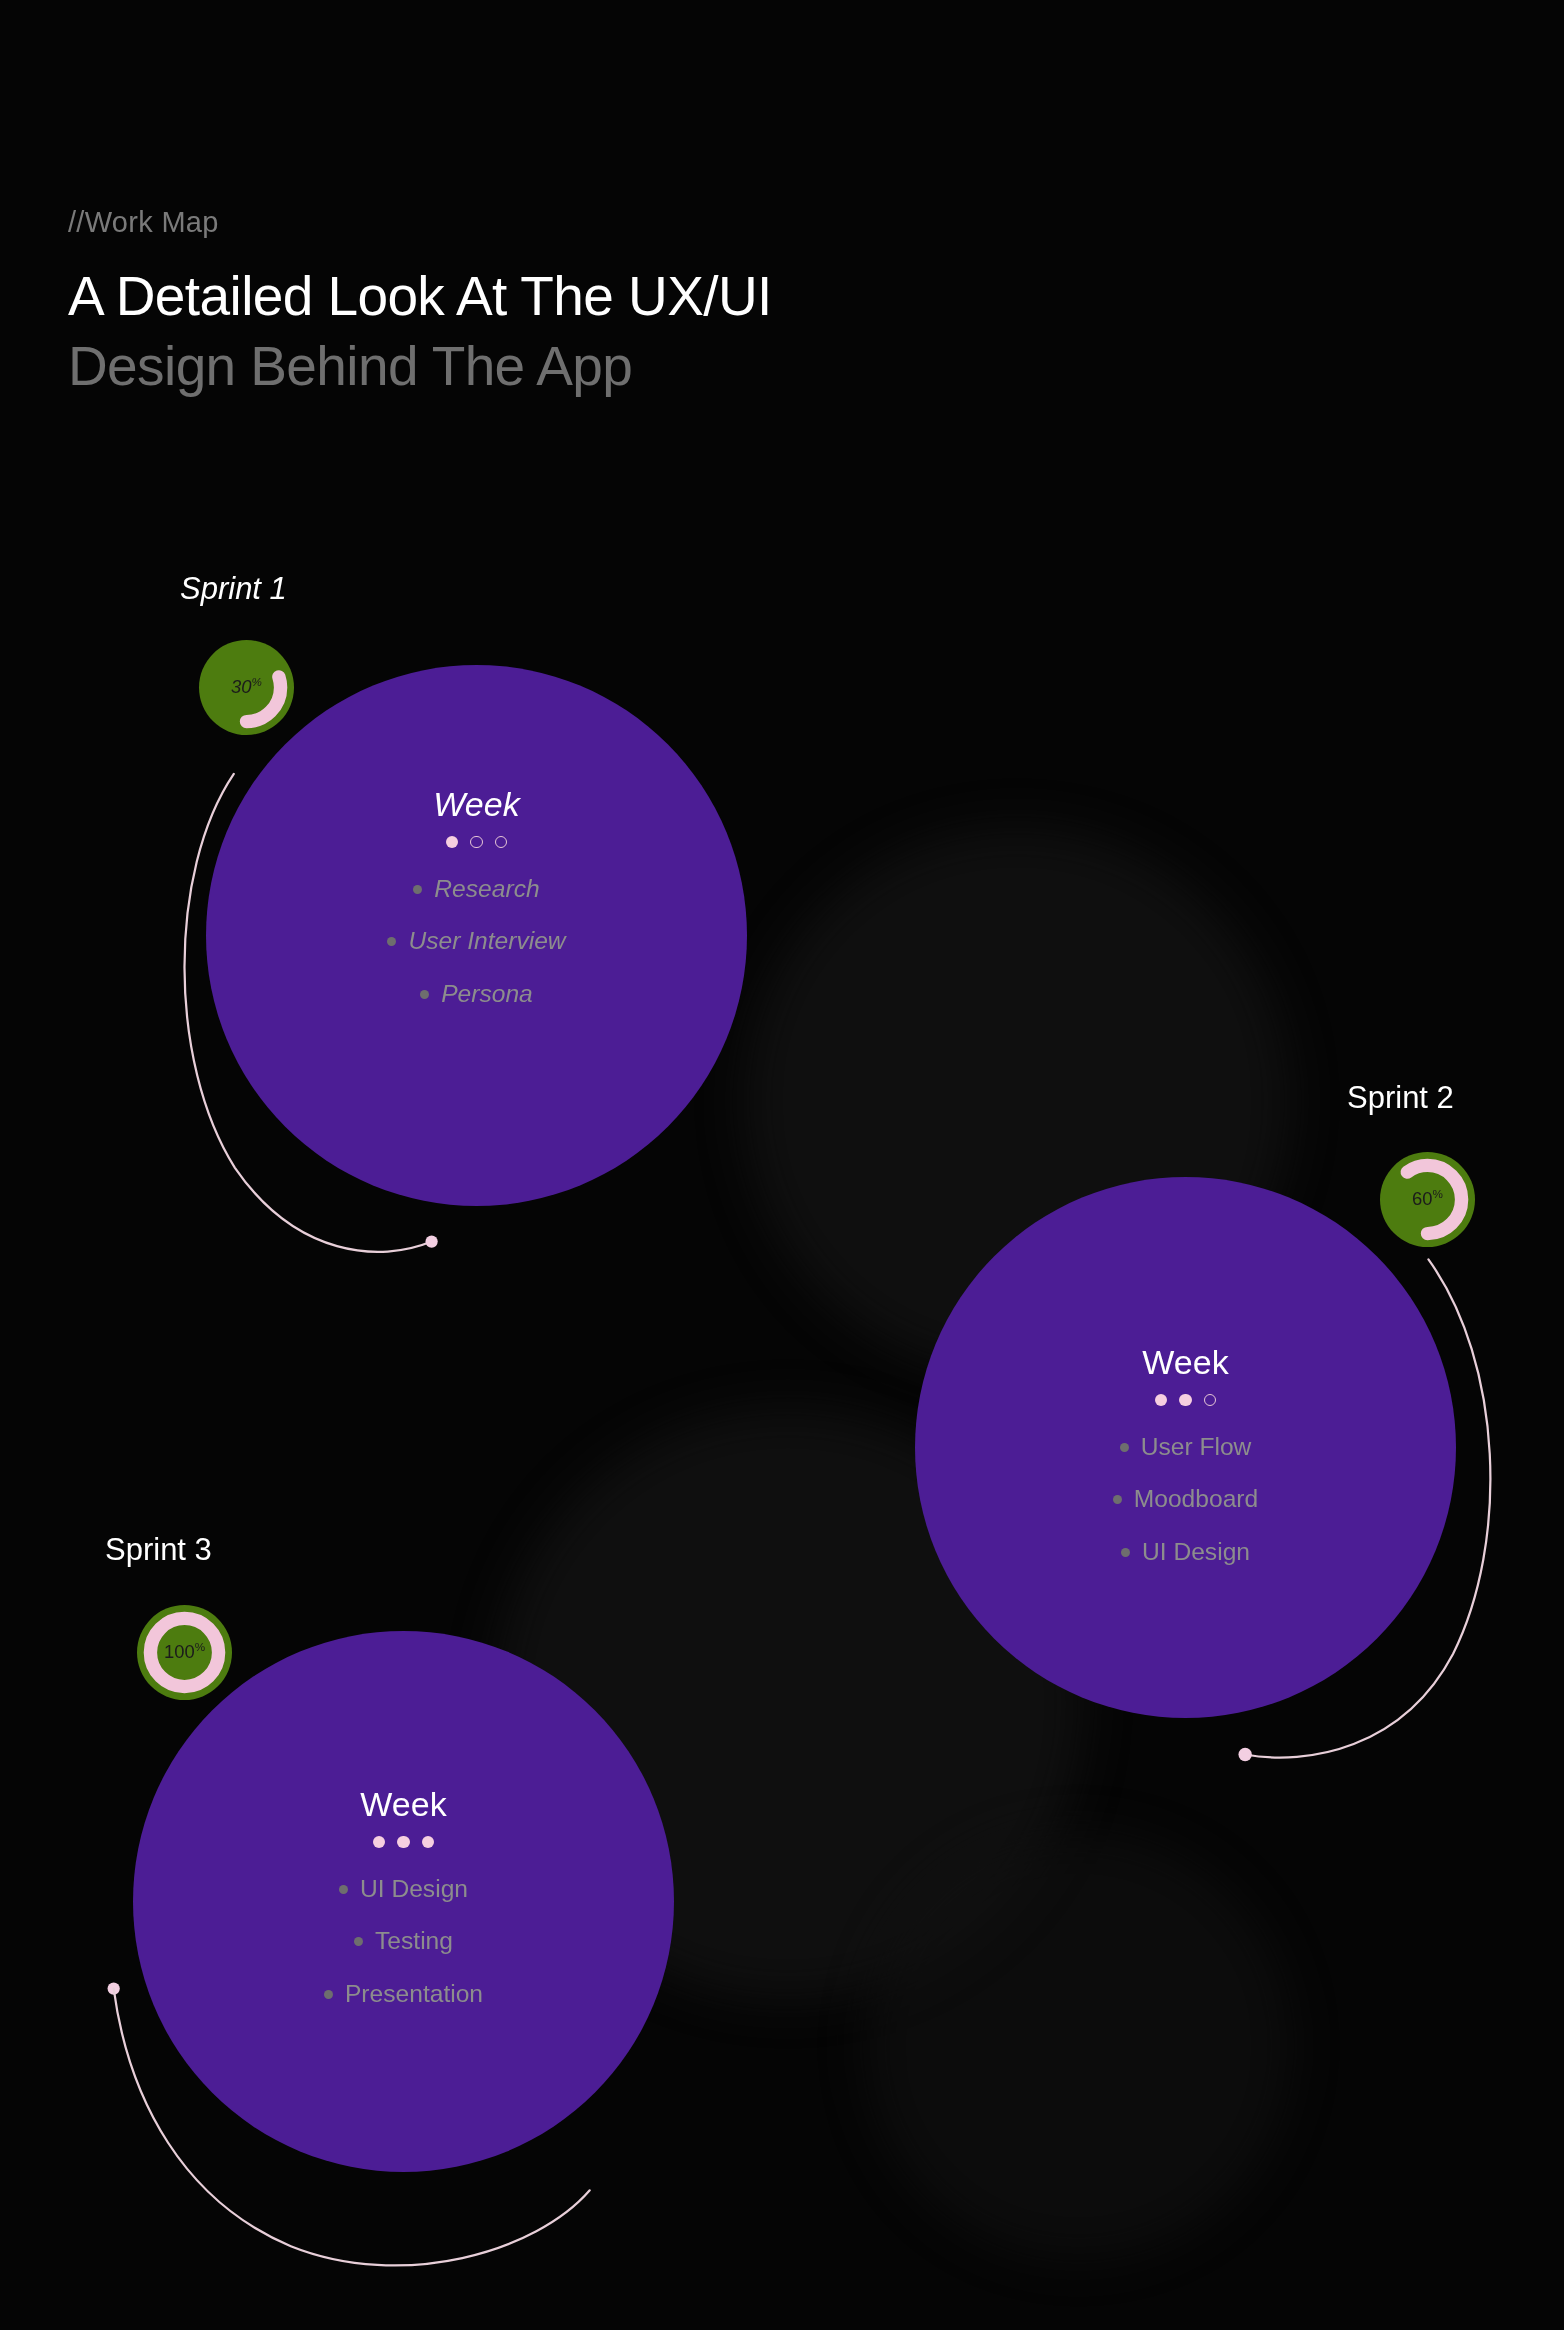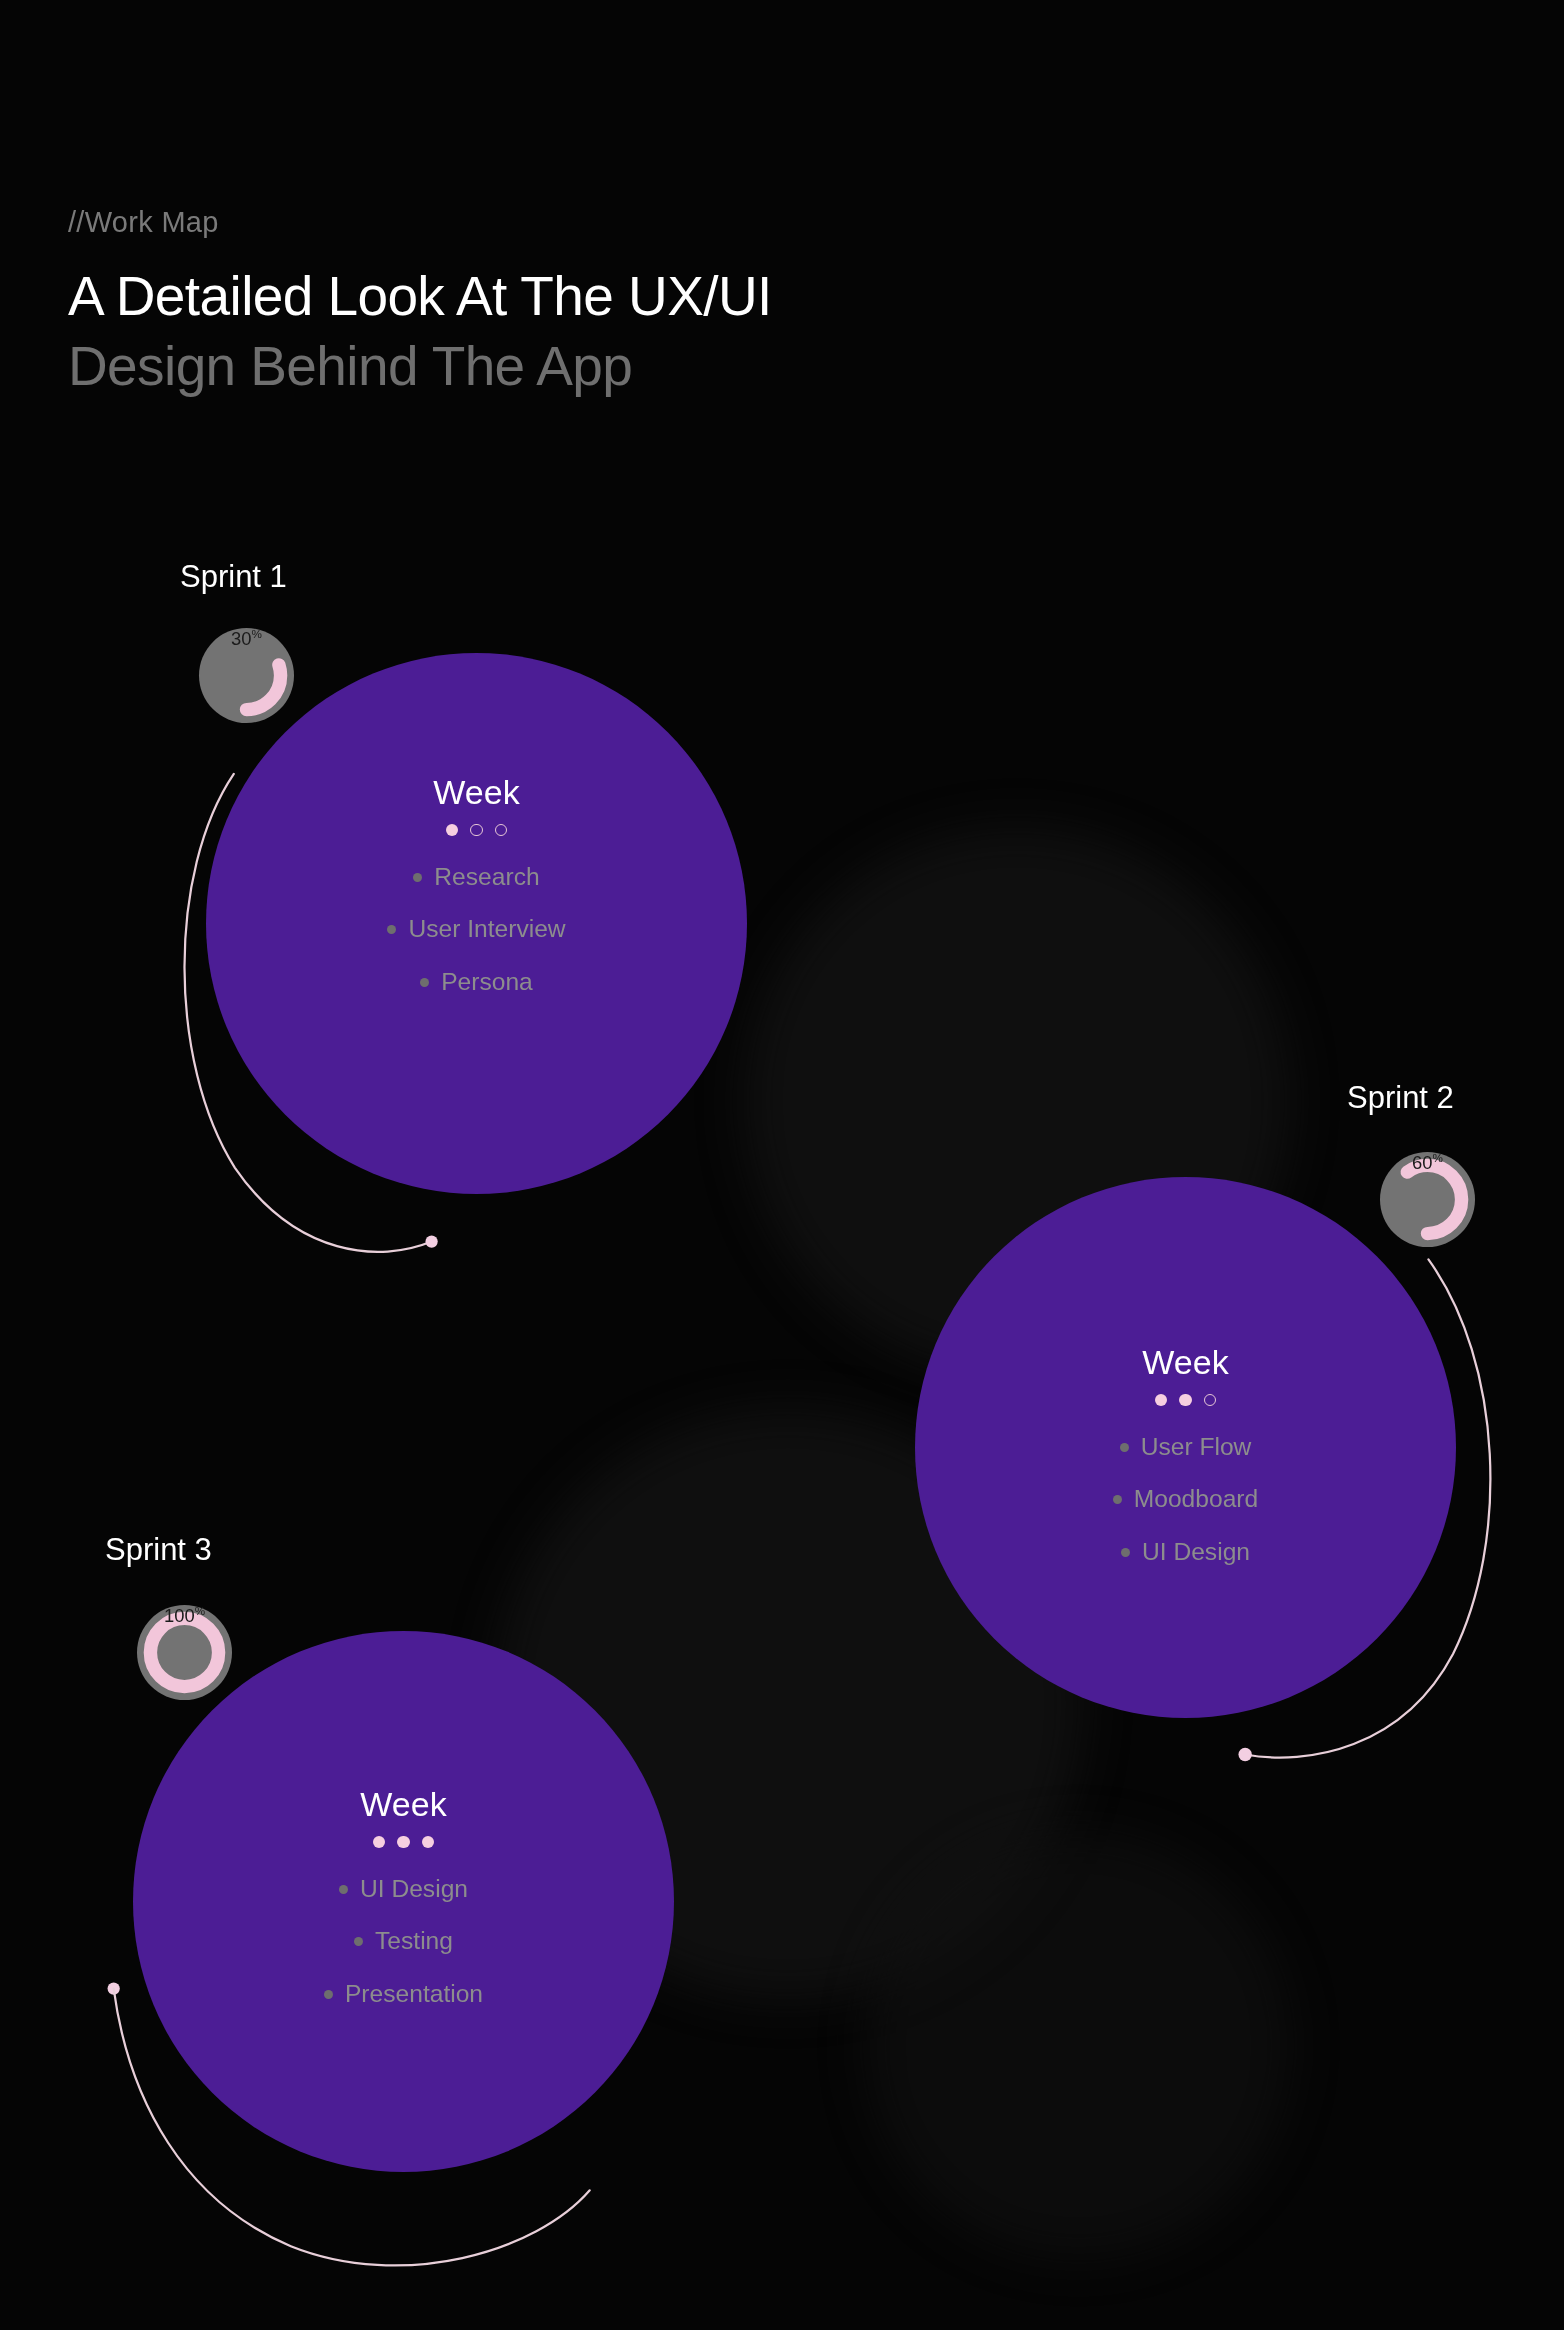--- a/index.html
+++ b/index.html
@@ -82,22 +82,23 @@
     white-space: nowrap;
     letter-spacing: 0px;
   }
 
   
   .badge {
     position: absolute;
     width: 95px;
     height: 95px;
     border-radius: 50%;
-    background: #737373;
+    background: #4d7c0f;
     display: flex;
+    align-items: center;
     justify-content: center;
     z-index: 9;
   }
   .badge svg {
     position: absolute;
     inset: 0;
     width: 95px;
     height: 95px;
     transform: rotate(-90deg) scaleX(-1);
   }
@@ -208,21 +209,21 @@
   <circle cx="203" cy="3559" r="11" fill="#f3cfe2"></circle>
   <path d="M 203 3559 C 230 3760, 330 3940, 520 4020 C 720 4100, 960 4030, 1055 3920" fill="none" stroke="#e8cfd9" stroke-width="4" stroke-linecap="round"></path>
 </svg>
 
 <div class="header">
   <div class="eyebrow">//Work Map</div>
   <h1 class="headline">A Detailed Look At The UX/UI</h1>
   <h2 class="subhead">Design Behind The App</h2>
 </div>
 
-<div class="sprint" style="left:0; top:0; width:1565px; height:2004px;">
+<div class="sprint" style="left:0; top:12px; width:1565px; height:2004px;font-style:italic;">
 
   <div class="sprint-label" style="left:180px; top:559px;">Sprint 1</div>
 
   <div class="badge" style="left:199px; top:628px;">
     <svg viewBox="0 0 170 170">
       <circle cx="85" cy="85" r="61" fill="none" stroke="#f2c6da" stroke-width="24" stroke-linecap="round" stroke-dasharray="115 384"></circle>
     </svg>
     <span class="badge-text"><span>30</span><span class="pct">%</span></span>
   </div>
 

